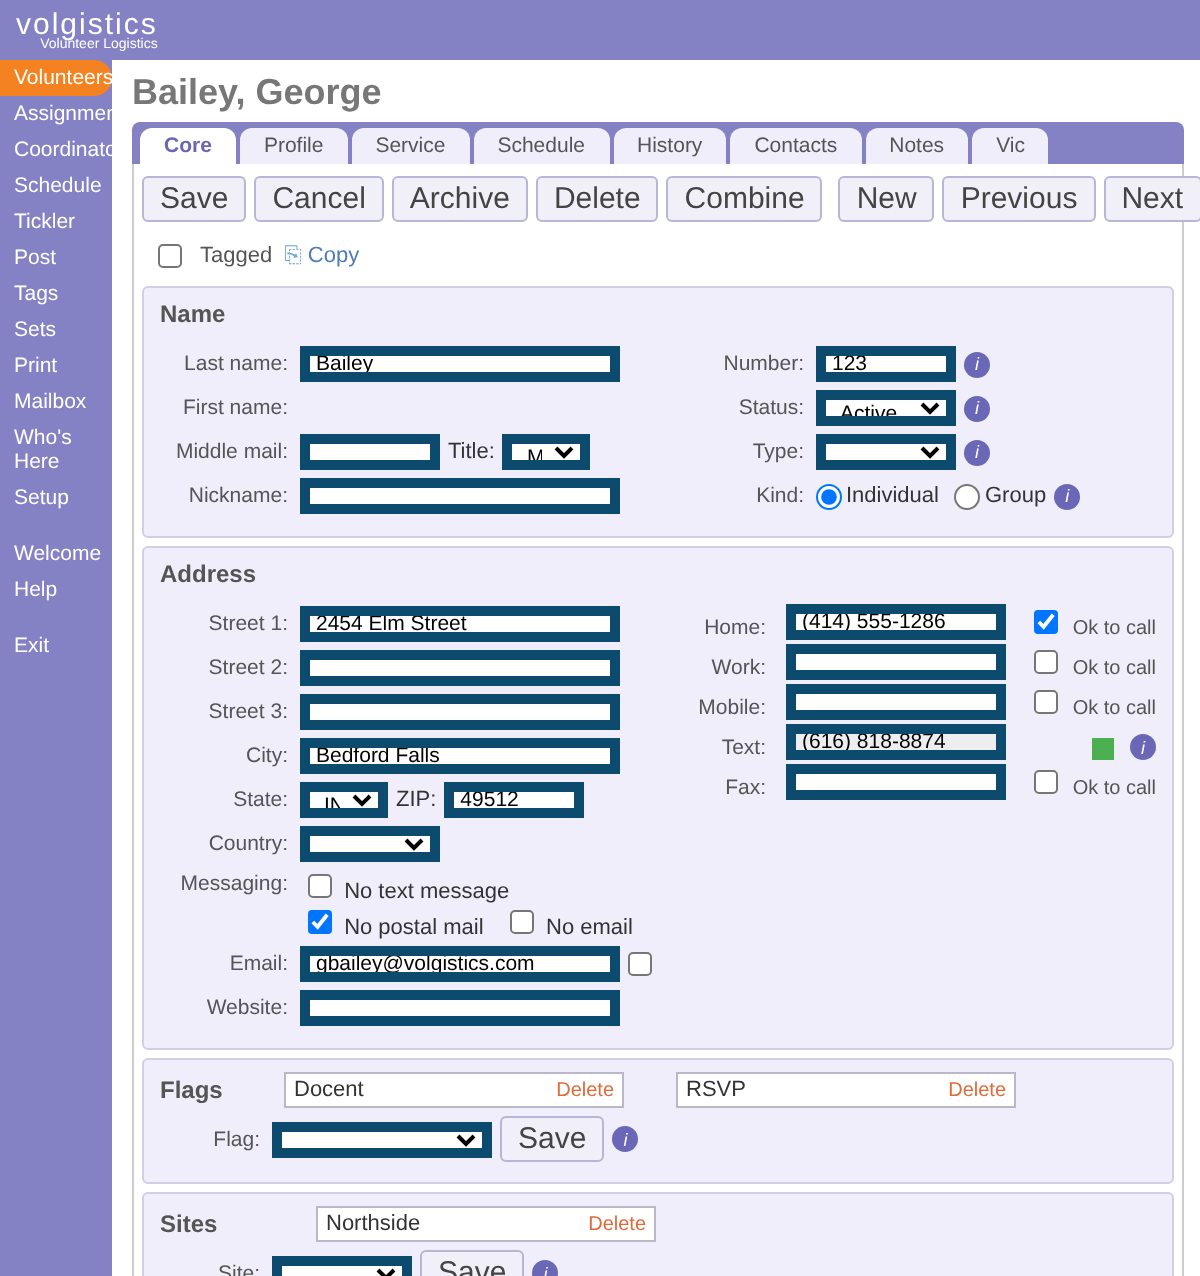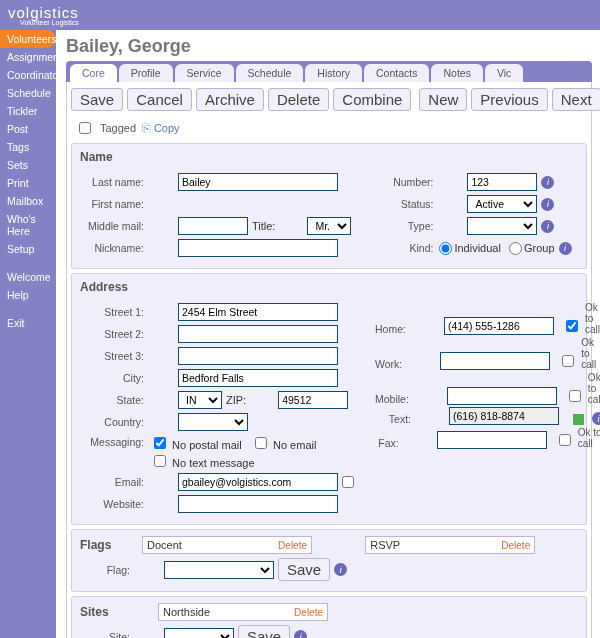--- a/index.html
+++ b/index.html
@@ -11,35 +11,35 @@
   .body { flex:1; display:flex; overflow:hidden; }
   .sidebar { width:56px; background:#8482c4; color:#fff; }
   .sidebar-group { padding:0; }
   .sidebar-item { padding:3px 7px; font-size:10.5px; cursor:pointer; }
   .sidebar-item.active { background:#f58220; border-radius:0 10px 10px 0; }
   .sidebar-gap { height:10px; }
   .main { flex:1; padding:6px 8px 0 10px; overflow-y:auto; }
   h1.page-title { margin:0 0 4px 0; font-size:18px; font-weight:bold; color:#777; }
   .tabs { background:#8482c4; padding:3px 4px 0 4px; border-radius:4px 4px 0 0; display:flex; gap:2px; }
   .tab { background:#efeefa; color:#555; padding:3px 12px; border-radius:6px 6px 0 0; font-size:10.5px; cursor:pointer; }
-  .tab.active { background:#fff; color:#6b67b7; font-weight:normal; }
+  .tab.active { background:#fff; color:#6b67b7; font-weight:bold; }
   .content { border:1px solid #ccc; border-top:none; padding:4px; background:#fff; }
   .toolbar { display:flex; gap:4px; padding:2px 0 6px 0; }
   .btn { background:#f1f0f8; border:1px solid #b7b6d6; border-radius:3px; padding:2px 8px; font-size:15px; color:#444; cursor:pointer; }
   .btn-group { display:flex; gap:4px; }
   .spacer { flex:1; }
   .tagged-row { padding:2px 4px; display:flex; align-items:center; gap:6px; }
   .copy-link { color:#507cb5; cursor:pointer; display:flex; align-items:center; gap:3px; }
   .panel { background:#efeefa; border:1px solid #d0cfe5; border-radius:3px; margin:4px 0; padding:6px 8px 8px 8px; }
   .panel h3 { margin:0 0 6px 0; font-size:12px; color:#555; font-weight:bold; }
   .cols { display:flex; gap:18px; }
   .col { flex:1; }
   .frow { display:flex; align-items:center; margin:2px 0; min-height:20px; }
   .flabel { width:70px; text-align:right; padding-right:6px; color:#555; font-size:10.5px; }
-  input[type=text], select { border:1px solid #0c4a6e; background:#fff; height:18px; font-size:10.5px; padding:0 3px;margin-left:28px; }
+  input[type=text], select { border:5px solid #0c4a6e; background:#fff; height:18px; font-size:10.5px; padding:0 3px; }
   .inp-lg { width:160px; }
   .inp-md { width:110px; }
   .inp-sm { width:70px; }
   .inp-xs { width:44px; }
   .info-icon { display:inline-flex; align-items:center; justify-content:center; width:13px; height:13px; background:#6b67b7; color:#fff; border-radius:50%; font-size:9px; font-style:italic; margin-left:4px; }
   .ok-row { display:flex; align-items:flex-end; gap:4px; margin:2px 0; }
   .ok-label { font-size:10px; color:#555; }
   .flag-del { color:#e06a3a; font-size:10px; cursor:pointer; text-align:right; }
   .flag-text { border:1px solid #b8b8c8; background:#fff; height:18px; width:170px; padding:0 4px; display:flex; align-items:center; justify-content:space-between; }
   .green-dot { width:11px; height:11px; background:#4caf50; display:inline-block; }
@@ -199,22 +199,22 @@
                 <span style="padding:0 4px">ZIP:</span>
                 <input type="text" class="inp-sm" value="49512" style="">
               </div>
               <div class="frow">
                   <span class="flabel">Country:</span>
                   <select class="inp-sm"><option></option></select>
                 </div>
               <div class="frow" style="align-items:flex-start">
                 <span class="flabel" style="padding-top:2px">Messaging:</span>
                 <div>
+                  <div><input type="checkbox" class="chk" style=""> <span>No text message</span></div>
                   <div><input type="checkbox" class="chk" checked="" style=""> <span>No postal mail</span> &nbsp;&nbsp;<input type="checkbox" class="chk" style=""> <span>No email</span></div>
-                  <div><input type="checkbox" class="chk" style=""> <span>No text message</span></div>
                 </div>
               </div>
               <div class="frow">
                   <span class="flabel">Email:</span>
                   <input type="text" class="inp-lg" value="gbailey@volgistics.com" style=""> 
                   <input type="checkbox" class="chk" style="margin-left: 4px;">
                 </div>
               <div class="frow">
                   <span class="flabel">Website:</span>
                   <input type="text" class="inp-lg" value="" style="">

